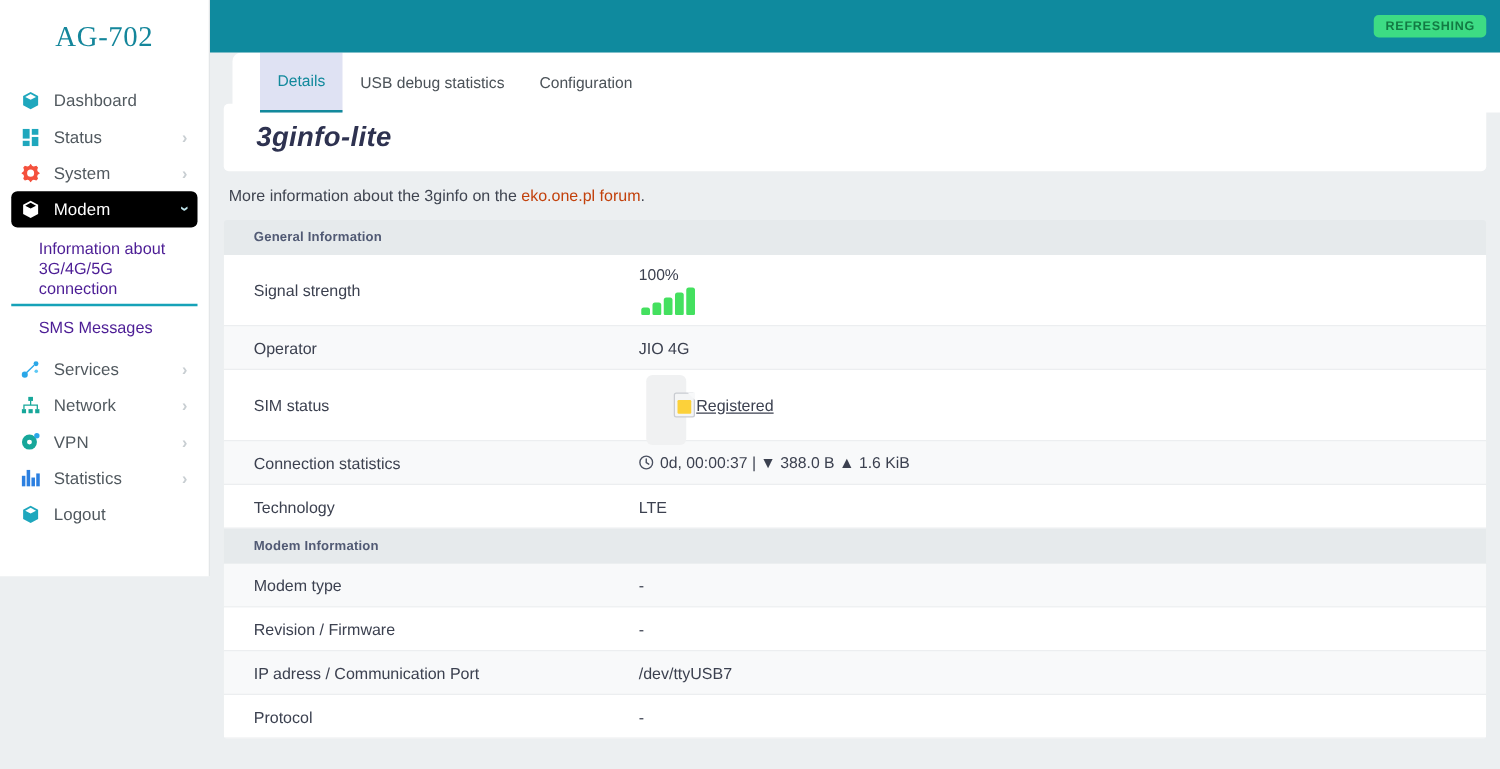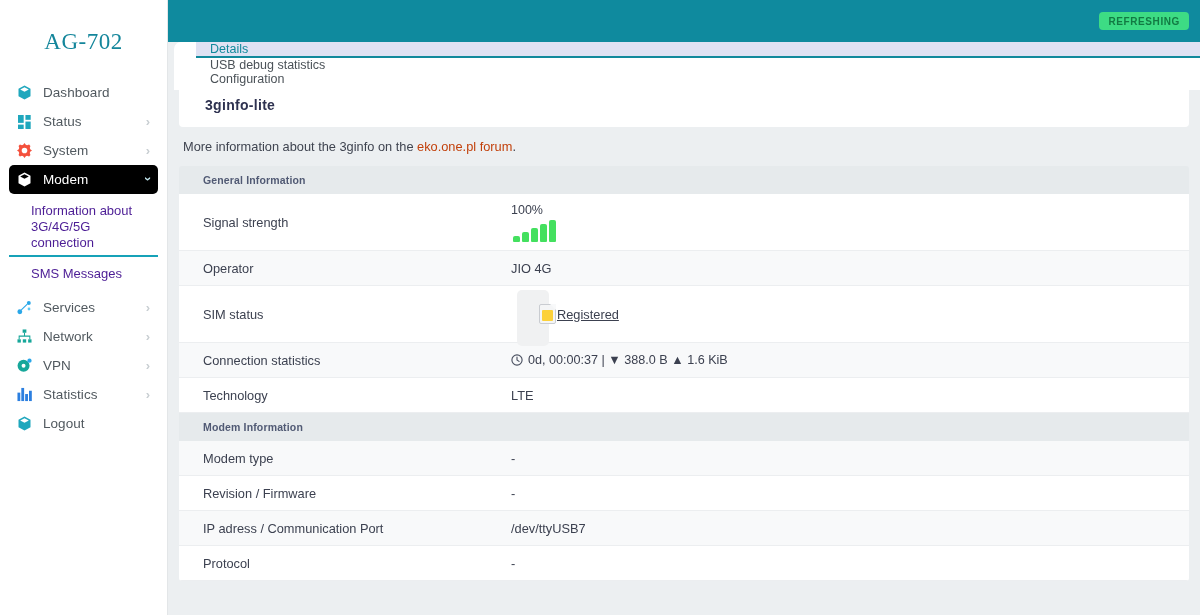--- a/index.html
+++ b/index.html
@@ -6,24 +6,24 @@
   html, body {
     width: 1200px; height: 615px;
     font-family: "Liberation Sans", sans-serif;
     background: #eceff1;
     overflow: hidden;
   }
   .app { display: flex; width: 1200px; height: 615px; }
 
   
   .sidebar {
-    width: 168px; min-width: 168px; height: 615px;
+    width: 168px; min-width: 168px; height: 461px;
     background: #ffffff;
     border-right: 1px solid #e3e6e8;
-    padding-top: 12px;
+    padding-top: 0;
     overflow: hidden;
   }
   .brand {
     height: 60px;
     display: flex; align-items: center; justify-content: center;
     font-family: "Liberation Serif", serif;
     font-size: 23px; font-weight: 400; letter-spacing: .5px;
     color: #14869b;
   }
   .nav { padding: 6px 9px 0 9px; }
@@ -82,24 +82,23 @@
     cursor: pointer; font-family: "Liberation Sans", sans-serif;
   }
 
   .tabbar {
     background: #ffffff;
     height: 48px;
     display: flex; align-items: stretch;
     padding-left: 22px;
     border-top-left-radius: 7px;
     position: relative;
-    margin-left: 6px;
+    margin-left: 18px;
     z-index: 2;
     box-shadow: 0 0 0 0 rgba(0,0,0,0);
-    flex-direction: column;
   }
   .tab {
     display: flex; align-items: center;
     padding: 0 14px;
     font-size: 12.5px; color: #4b5258;
     cursor: pointer;
     white-space: nowrap;
   }
   .tab.active {
     background: #dfe2f3;
@@ -112,23 +111,24 @@
     background: #eceff1;
     padding: 0;
     overflow: hidden;
   }
   .inner { padding: 9px 11px 0 5px; }
 
   .card-title {
     background: #ffffff;
     border-radius: 4px;
     padding: 14px 0 14px 26px;
-    font-size: 14px; font-weight: bold; color: #2e3250;
+    font-size: 22px; font-weight: bold; color: #2e3250;
     letter-spacing: .3px;
     margin-bottom: 12px;
+    font-style: italic;
   }
   .info-line {
     font-size: 12.8px; color: #3f4450;
     padding: 0 0 12px 4px;
   }
   .info-line a { color: #c2410c; text-decoration: none; }
 
   .table { border-radius: 3px; overflow: hidden; }
   .sect-head {
     background: #e6eaec;

